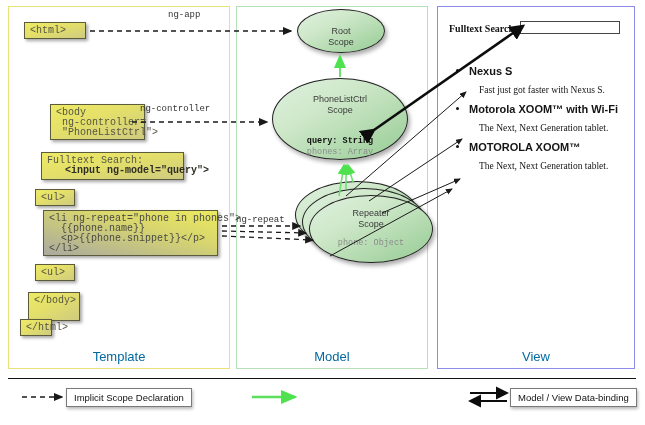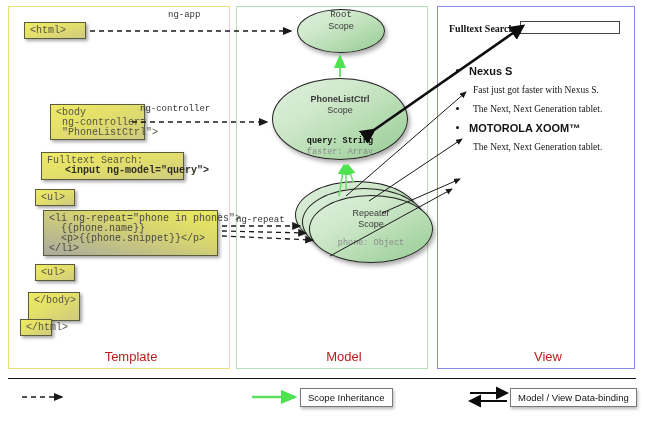--- a/index.html
+++ b/index.html
@@ -22,25 +22,25 @@
     background: #ffffff;
     box-sizing: border-box;
   }
   .panel-template { left: 8px;   top: 6px;  width: 222px; height: 363px; border: 1px solid #e8e27a; }
   .panel-model    { left: 236px; top: 6px;  width: 192px; height: 363px; border: 1px solid #b6e0b6; }
   .panel-view     { left: 437px; top: 6px;  width: 198px; height: 363px; border: 1px solid #8c8ce8; }
 
   .panel-label {
     position: absolute;
     bottom: 4px;
-    left: 12px;
+    left: 0;
     width: 100%;
     text-align: center;
     font-size: 13px;
-    color: #b91c1c;
+    color: #0369a1;
     font-family: "Liberation Sans", sans-serif;
   }
 
   
   .codebox {
     position: absolute;
     box-sizing: border-box;
     border: 1px solid #5c5c3d;
     font-family: "Liberation Mono", monospace;
     font-size: 10px;
@@ -114,21 +114,21 @@
     background: #111111;
   }
   .view-item .name {
     margin-left: 13px;
     font-size: 11px;
     line-height: 13px;
     font-weight: bold;
     font-family: Liberation Sans, sans-serif;
   }
   .view-item .snippet {
-    margin-left: 17px;
+    margin-left: 23px;
     margin-top: 6px;
     font-size: 9.5px;
     line-height: 12px;
     font-family: "Liberation Serif", serif;
   }
 
   
   .edge-label {
     position: absolute;
     font-family: "Liberation Mono", monospace;
@@ -196,30 +196,30 @@
   &lt;p&gt;{{phone.snippet}}&lt;/p&gt;
 &lt;/li&gt;</div>
 
   <div class="codebox" style="left:35px;  top:264px; width:40px;  height:17px;">&lt;ul&gt;</div>
 
   <div class="codebox" style="left:28px;  top:292px; width:52px;  height:29px;">&lt;/body&gt;</div>
 
   <div class="codebox" style="left:20px;  top:319px; width:32px;  height:17px;">&lt;/html&gt;</div>
 
   <div class="scope" style="left:297px; top:9px; width:88px; height:44px;">
-    <div class="title" style="padding-top:0;font-family:Liberation Mono, monospace;">Root</div>
+    <div class="title" style="padding-top:16px;">Root</div>
     <div class="title">Scope</div>
   </div>
 
   <div class="scope" style="left:272px; top:78px; width:136px; height:82px;">
-    <div class="title" style="padding-top:15px;font-weight:bold;">PhoneListCtrl</div>
+    <div class="title" style="padding-top:15px;">PhoneListCtrl</div>
     <div class="title">Scope</div>
     <div class="props" style="margin-top:20px;">
       <div class="hl">query: String</div>
-      <div>faster: Array</div>
+      <div>phones: Array</div>
     </div>
   </div>
 
   <div class="scope" style="left:295px; top:181px; width:124px; height:68px;"></div>
   <div class="scope" style="left:302px; top:188px; width:124px; height:68px;"></div>
   <div class="scope" style="left:309px; top:195px; width:124px; height:68px;">
     <div class="title" style="padding-top:12px;">Repeater</div>
     <div class="title">Scope</div>
     <div class="props" style="margin-top:8px;">
       <div>phone: Object</div>
@@ -231,20 +231,21 @@
       <div class="view-search-label">Fulltext Search:</div>
       <input class="view-search-input" type="text" placeholder="" style="">
       <div class="view-list">
         <div class="view-item">
           <span class="bullet"></span>
           <div class="name">Nexus S</div>
           <div class="snippet">Fast just got faster with Nexus S.</div>
         </div>
         <div class="view-item">
           <span class="bullet"></span>
+          <div class="name">Motorola XOOM™  with Wi-Fi</div>
           <div class="snippet">The Next, Next Generation tablet.</div>
         </div>
         <div class="view-item">
           <span class="bullet"></span>
           <div class="name">MOTOROLA XOOM™</div>
           <div class="snippet">The Next, Next Generation tablet.</div>
         </div>
       </div>
     </div>
   </div>
@@ -293,16 +294,16 @@
     <line x1="22" y1="397" x2="62" y2="397" stroke="#1a1a1a" stroke-width="1.4" stroke-dasharray="5,4" marker-end="url(#ah-dash)"></line>
 
     <line x1="252" y1="397" x2="295" y2="397" stroke="#5ae05a" stroke-width="2.4" marker-end="url(#ah-green)"></line>
 
     <line x1="470" y1="393" x2="507" y2="393" stroke="#0d0d0d" stroke-width="2.2" marker-end="url(#ah-fat)"></line>
     <line x1="507" y1="401" x2="470" y2="401" stroke="#0d0d0d" stroke-width="2.2" marker-end="url(#ah-fat)"></line>
   </svg>
 
   <div class="hrule"></div>
 
-  <div class="legend-item" style="left:300px; top:388px;">Scope Inheritance</div>
+  <div class="legend-item" style="left:66px;  top:388px;">Implicit Scope Declaration</div>
   <div class="legend-item" style="left:510px; top:388px;">Model / View Data-binding</div>
 
 </div>
 
 </body></html>

